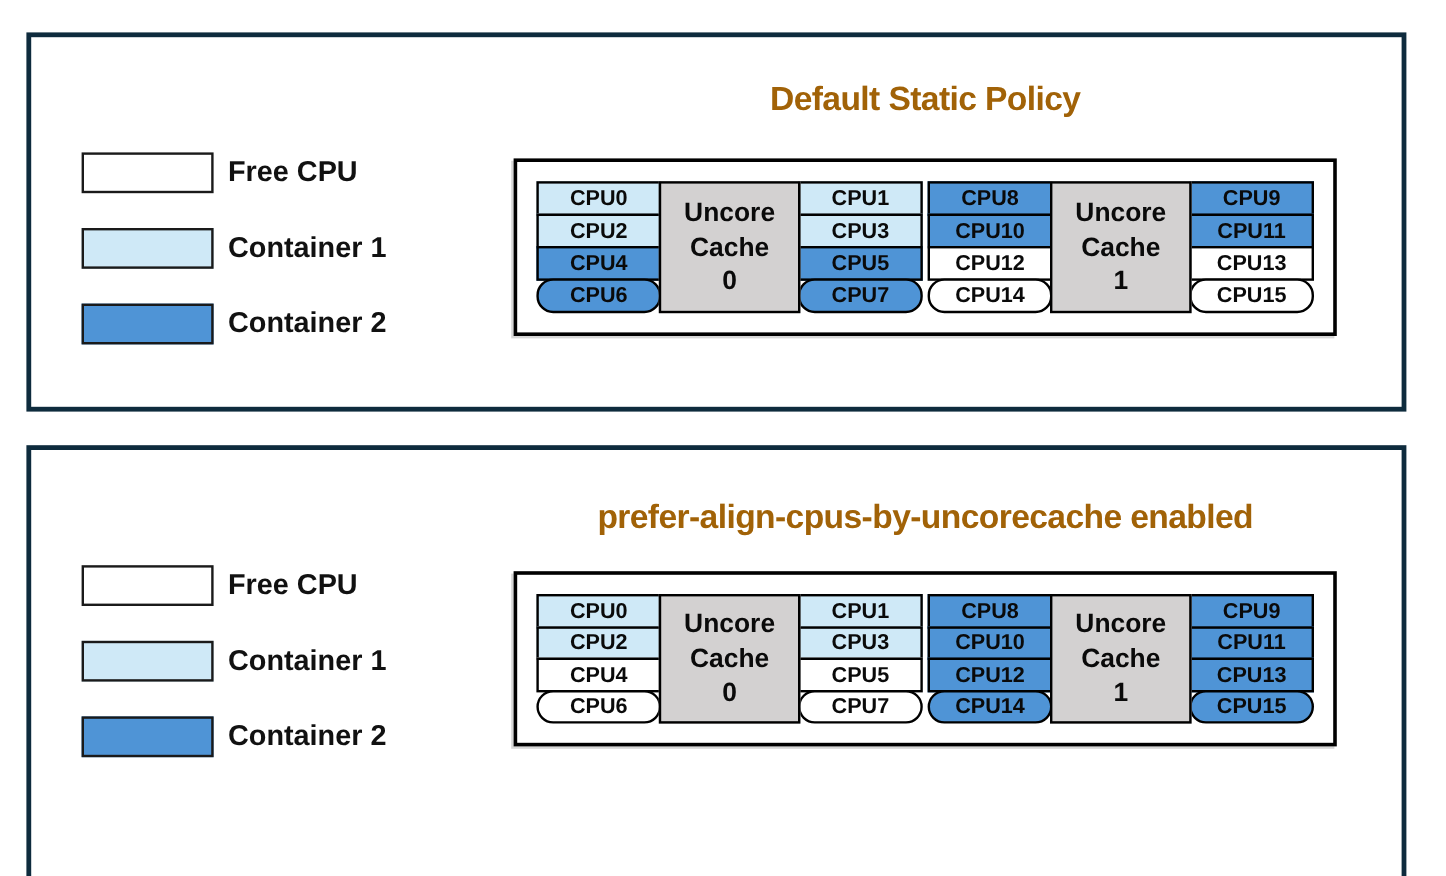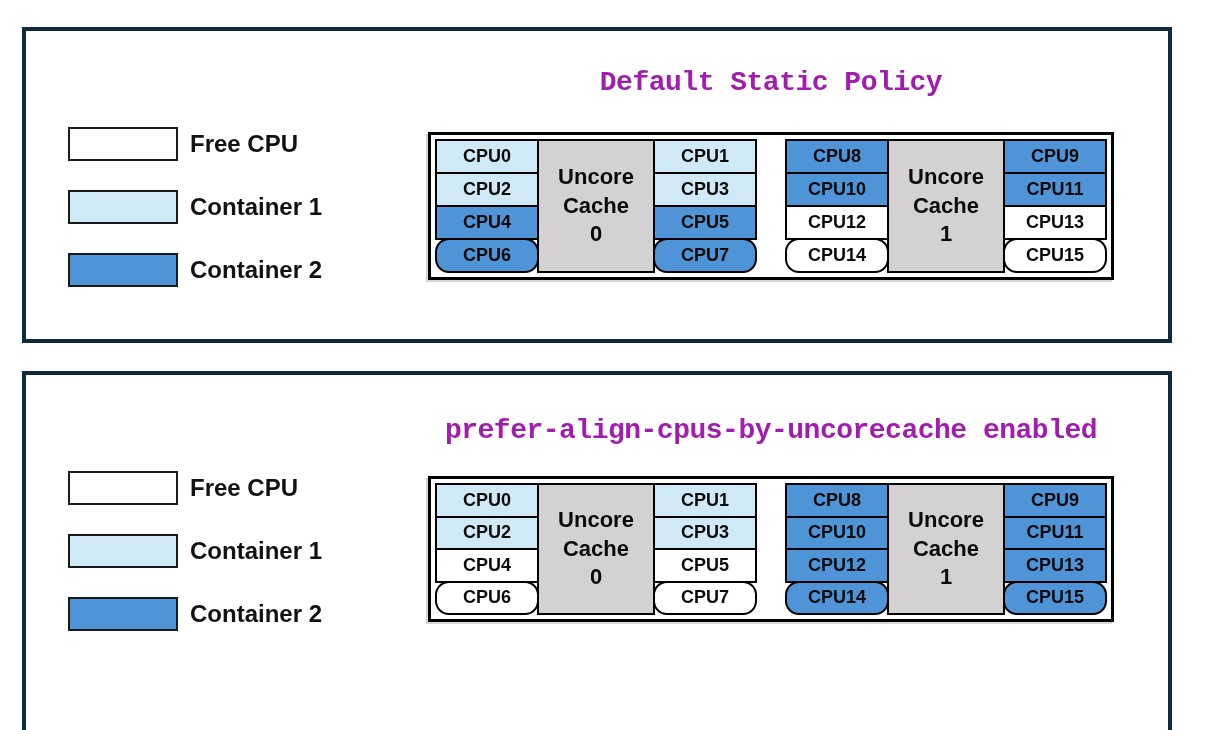--- a/index.html
+++ b/index.html
@@ -11,42 +11,42 @@
   .panel{
     position:absolute;left:22px;width:1150px;background:#ffffff;
     border:4px solid var(--panel-border,#0e2b3d);box-sizing:border-box;
   }
   #panel-0{top:27px;height:316px;}
   #panel-1{top:371px;height:385px;}
 
   .panel-title{
     position:absolute;left:400px;top:36px;width:690px;margin:0;
     text-align:center;font-size:28px;font-weight:bold;letter-spacing:-0.5px;
-    color:#a21caf;white-space:nowrap;font-family:Liberation Mono, monospace;
+    color:#a16207;white-space:nowrap;
   }
   #panel-1 .panel-title{top:40px;}
 
   .legend{
     position:absolute;left:42px;top:96px;
     display:flex;flex-direction:column;gap:29px;
   }
   .legend-item{display:flex;align-items:center;}
   .swatch{
     width:106px;height:30px;border:2px solid #1a1a1a;box-sizing:content-box;
     background:#fff;flex:0 0 auto;
   }
   .legend-label{
     margin-left:12px;font-size:24px;font-weight:bold;color:#111;
     white-space:nowrap;
   }
 
   .diagram{
     position:absolute;left:402px;top:101px;width:686px;height:148px;
     border:3px solid #000;box-sizing:border-box;background:#fff;
-    padding:4px;display:flex;justify-content:space-between;align-items:stretch;
+    padding:16px;display:flex;justify-content:space-between;align-items:stretch;
     box-shadow:-2px 2px 0 #d6d6d6;
   }
   #panel-1 .diagram{height:146px;}
 
   .group{display:flex;width:322px;}
   .cpu-col{display:flex;flex-direction:column;width:104px;box-sizing:border-box;}
   .cpu-cell{
     flex:1;border:2px solid #000;margin-bottom:-2px;box-sizing:border-box;
     display:flex;align-items:center;justify-content:center;
     font-size:18px;font-weight:bold;color:#0a0a0a;background:#fff;

